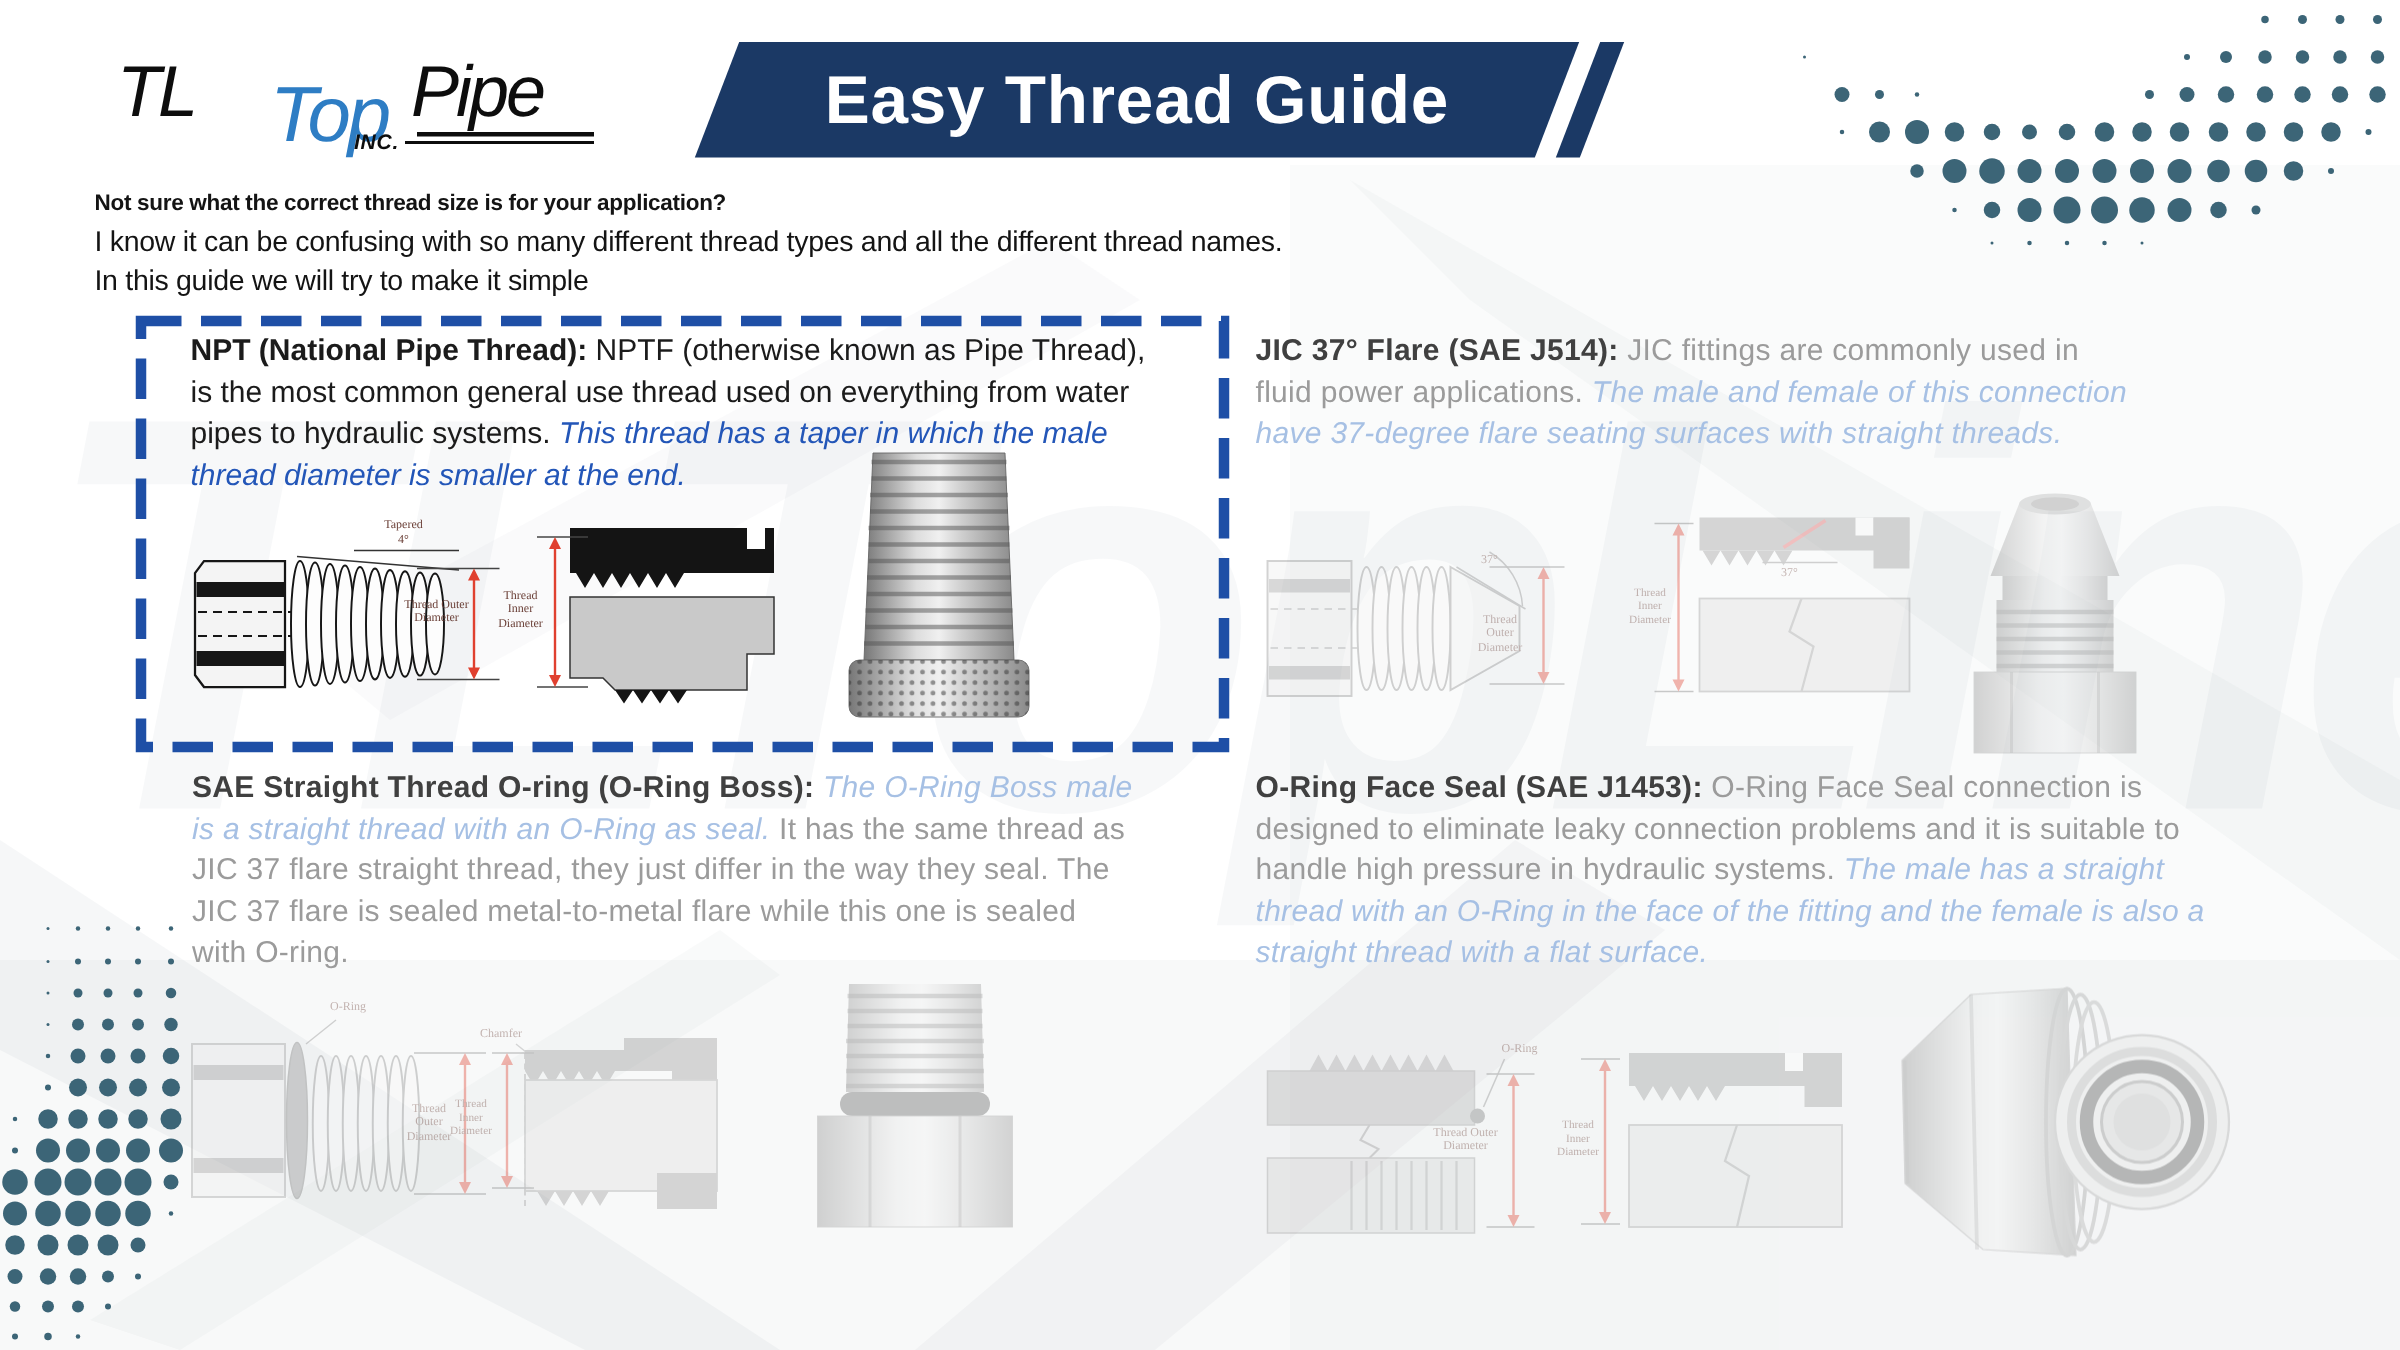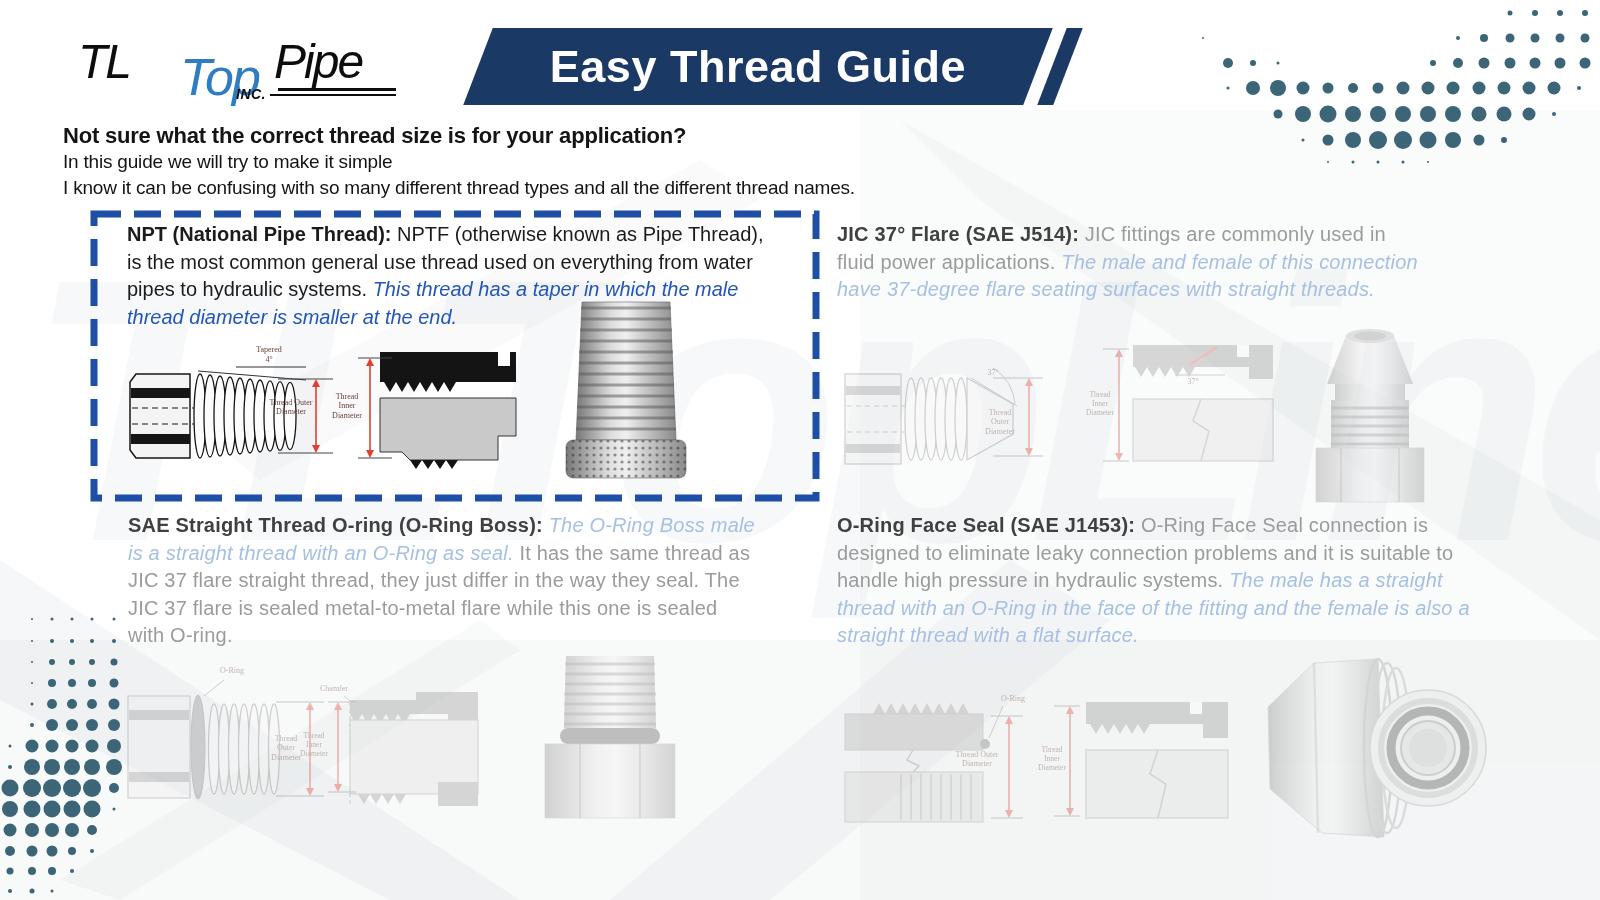--- a/index.html
+++ b/index.html
@@ -22,21 +22,21 @@
   .lg-rule{position:absolute;height:3px;background:#0d0d0d;}
   .banner{position:absolute;left:478px;top:28px;width:560px;height:77px;background:#1b3965;
           transform:skewX(-21deg);display:flex;align-items:center;justify-content:center;}
   .banner-text{transform:skewX(21deg);color:#ffffff;font-weight:bold;font-size:45px;
                letter-spacing:0.5px;}
   .banner-tip{position:absolute;left:1052px;top:28px;width:16px;height:77px;background:#1b3965;
               transform:skewX(-21deg);}
   
   .intro{position:absolute;left:63px;top:123px;width:1000px;font-size:19px;line-height:26px;
          letter-spacing:-0.2px;color:#141414;}
-  .intro .h{font-weight:bold;font-size:22px;}
+  .intro .h{font-weight:bold;font-size:15px;}
   
   .sec-text{position:absolute;font-size:20px;line-height:27.5px;}
   .t{font-weight:bold;}
   .npt-text{color:#1b1b1b;}
   .npt-text .note{color:#2356b8;font-style:italic;}
   .dim-text{color:#9b9b9b;letter-spacing:0.2px;}
   .dim-text .t{color:#404040;}
   .dim-text .note{color:#a6c0e4;font-style:italic;}
   .dim{opacity:0.38;}
   .diagram{position:absolute;}
@@ -210,22 +210,22 @@
     <span class="lg-rule" style="left:192px;top:68px;width:126px;height:2px;"></span>
   </div>
 
   <div class="banner">
     <span class="banner-text">Easy Thread Guide</span>
   </div>
   <div class="banner-tip"></div>
 
   <div class="intro">
     <div class="h">Not sure what the correct thread size is for your application?</div>
+    <div>I know it can be confusing with so many different thread types and all the different thread names.</div>
     <div>In this guide we will try to make it simple</div>
-    <div>I know it can be confusing with so many different thread types and all the different thread names.</div>
   </div>
 
   <svg class="abs" style="left:90px;top:210px" width="730" height="292" viewBox="0 0 730 292">
     <rect x="4" y="4" width="722" height="284" fill="none" stroke="#1e4fa6" stroke-width="7" stroke-dasharray="27 13"></rect>
   </svg>
 
   <div class="sec-text npt-text" style="left:127px;top:221px;width:645px;">
     <span class="t">NPT (National Pipe Thread): </span><span>NPTF (otherwise known as Pipe Thread), is the most common general use thread used on everything from water pipes to hydraulic systems. </span><span class="note">This thread has a taper in which the male thread diameter is smaller at the end.</span>
   </div>
 

